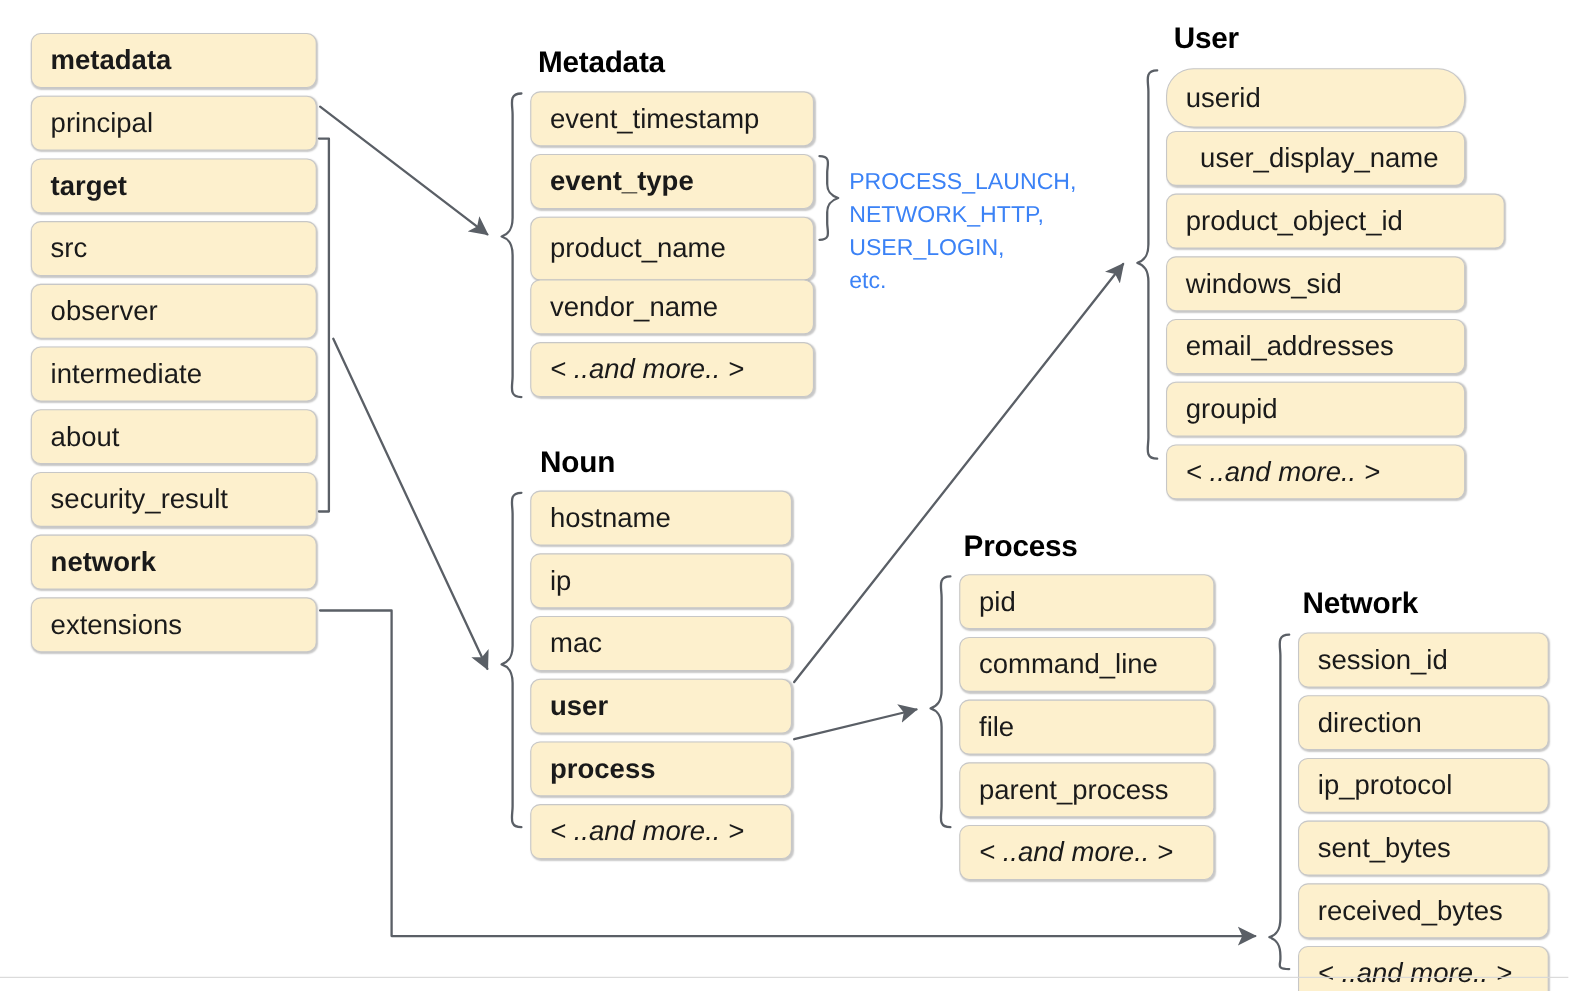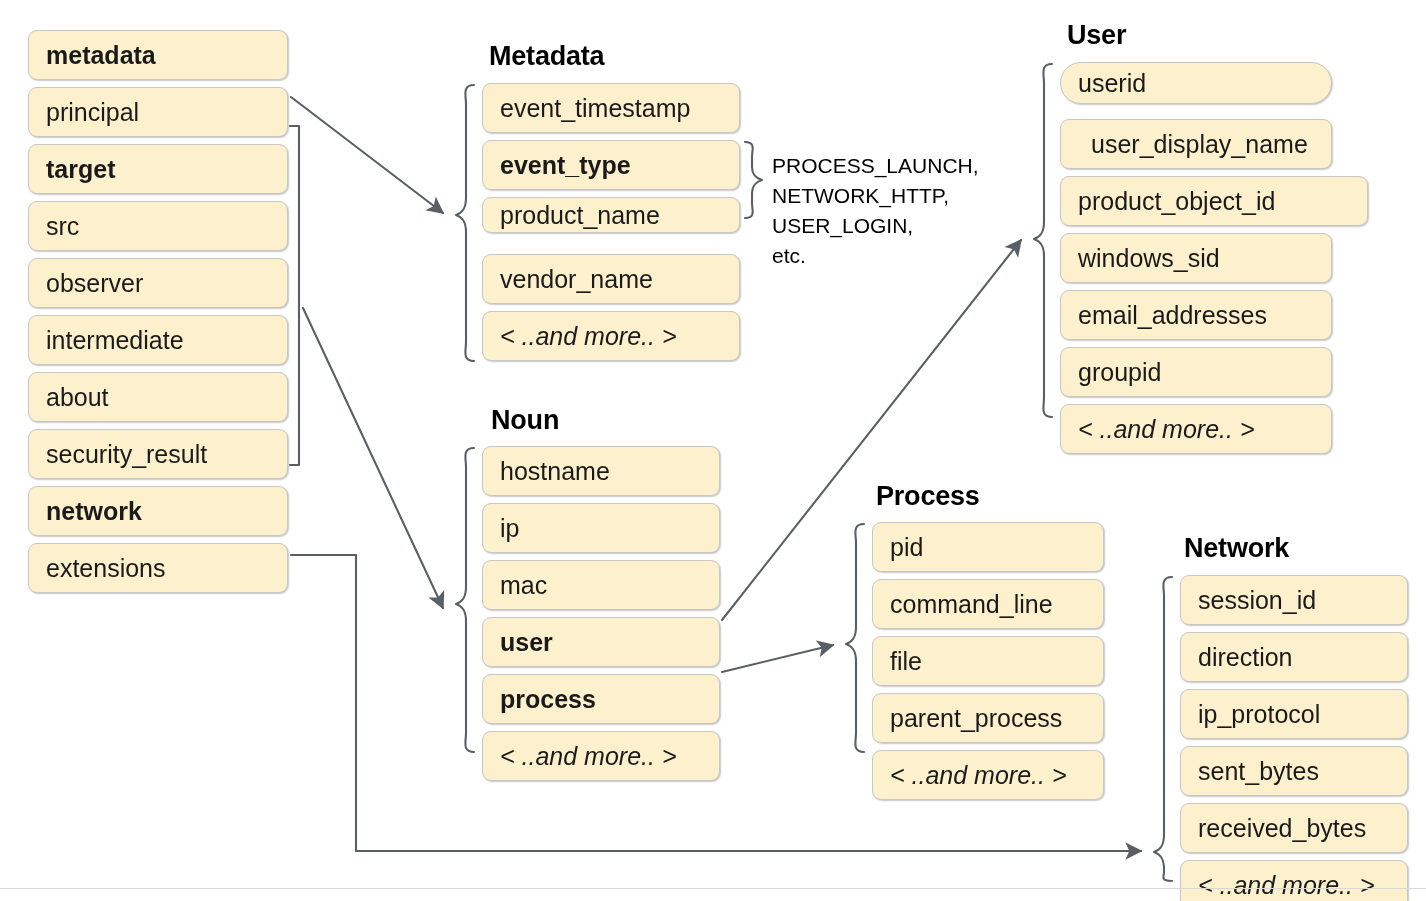--- a/index.html
+++ b/index.html
@@ -38,21 +38,21 @@
     overflow:hidden;
   }
   .field.bold{font-weight:bold;}
   .field.more{font-style:italic;text-align:center;}
 
   
   .annot{
     position:absolute;
     font-size:21px;
     line-height:30px;
-    color:#000000;
+    color:#3b82f6;
     white-space:pre;
   }
   
   .baseline{
     position:absolute;left:0;top:888px;width:1426px;height:1px;
     background:#d8d8d8;
   }
 </style>
 </head>
 <body>
@@ -142,27 +142,27 @@
         <div class="field" style="left: 28px; top: 315px; width: 260px; height: 50px;">intermediate</div>
         <div class="field" style="left: 28px; top: 372px; width: 260px; height: 50px;">about</div>
         <div class="field" style="left: 28px; top: 429px; width: 260px; height: 50px; text-align: right;">security_result</div>
         <div class="field bold" style="left: 28px; top: 486px; width: 260px; height: 50px;">network</div>
         <div class="field" style="left: 28px; top: 543px; width: 260px; height: 50px;">extensions</div>
       </div>
       <div class="group" style="left: 0px; top: 0px;">
         <div class="group-title" style="position: absolute; left: 489px; top: 43px;">Metadata</div>
         <div class="field" style="left: 482px; top: 83px; width: 258px; height: 50px;">event_timestamp</div>
         <div class="field bold" style="left: 482px; top: 140px; width: 258px; height: 50px;">event_type</div>
-        <div class="field" style="left: 482px; top: 197px; width: 258px; height: 36px;">product_name</div>
+        <div class="field" style="left: 482px; top: 197px; width: 258px; height: 58px;">product_name</div>
         <div class="field" style="left: 482px; top: 254px; width: 258px; height: 50px;">vendor_name</div>
         <div class="field more" style="left: 482px; top: 311px; width: 258px; height: 50px;">&lt; ..and more.. &gt;</div>
       </div>
       <div class="group" style="left: 0px; top: 0px;">
         <div class="group-title" style="position: absolute; left: 1067px; top: 22px;">User</div>
-        <div class="field" style="left: 1060px; top: 62px; width: 272px; height: 42px; border-radius: 25px;">userid</div>
+        <div class="field" style="left: 1060px; top: 62px; width: 272px; height: 54px; border-radius: 25px;">userid</div>
         <div class="field" style="left: 1060px; top: 119px; width: 272px; height: 50px; padding-left: 30px;">user_display_name</div>
         <div class="field" style="left: 1060px; top: 176px; width: 308px; height: 50px;">product_object_id</div>
         <div class="field" style="left: 1060px; top: 233px; width: 272px; height: 50px;">windows_sid</div>
         <div class="field" style="left: 1060px; top: 290px; width: 272px; height: 50px;">email_addresses</div>
         <div class="field" style="left: 1060px; top: 347px; width: 272px; height: 50px;">groupid</div>
         <div class="field more" style="left: 1060px; top: 404px; width: 272px; height: 50px;">&lt; ..and more.. &gt;</div>
       </div>
       <div class="group" style="left: 0px; top: 0px;">
         <div class="group-title" style="position: absolute; left: 491px; top: 407px;">Noun</div>
         <div class="field" style="left: 482px; top: 446px; width: 238px; height: 50px;">hostname</div>

